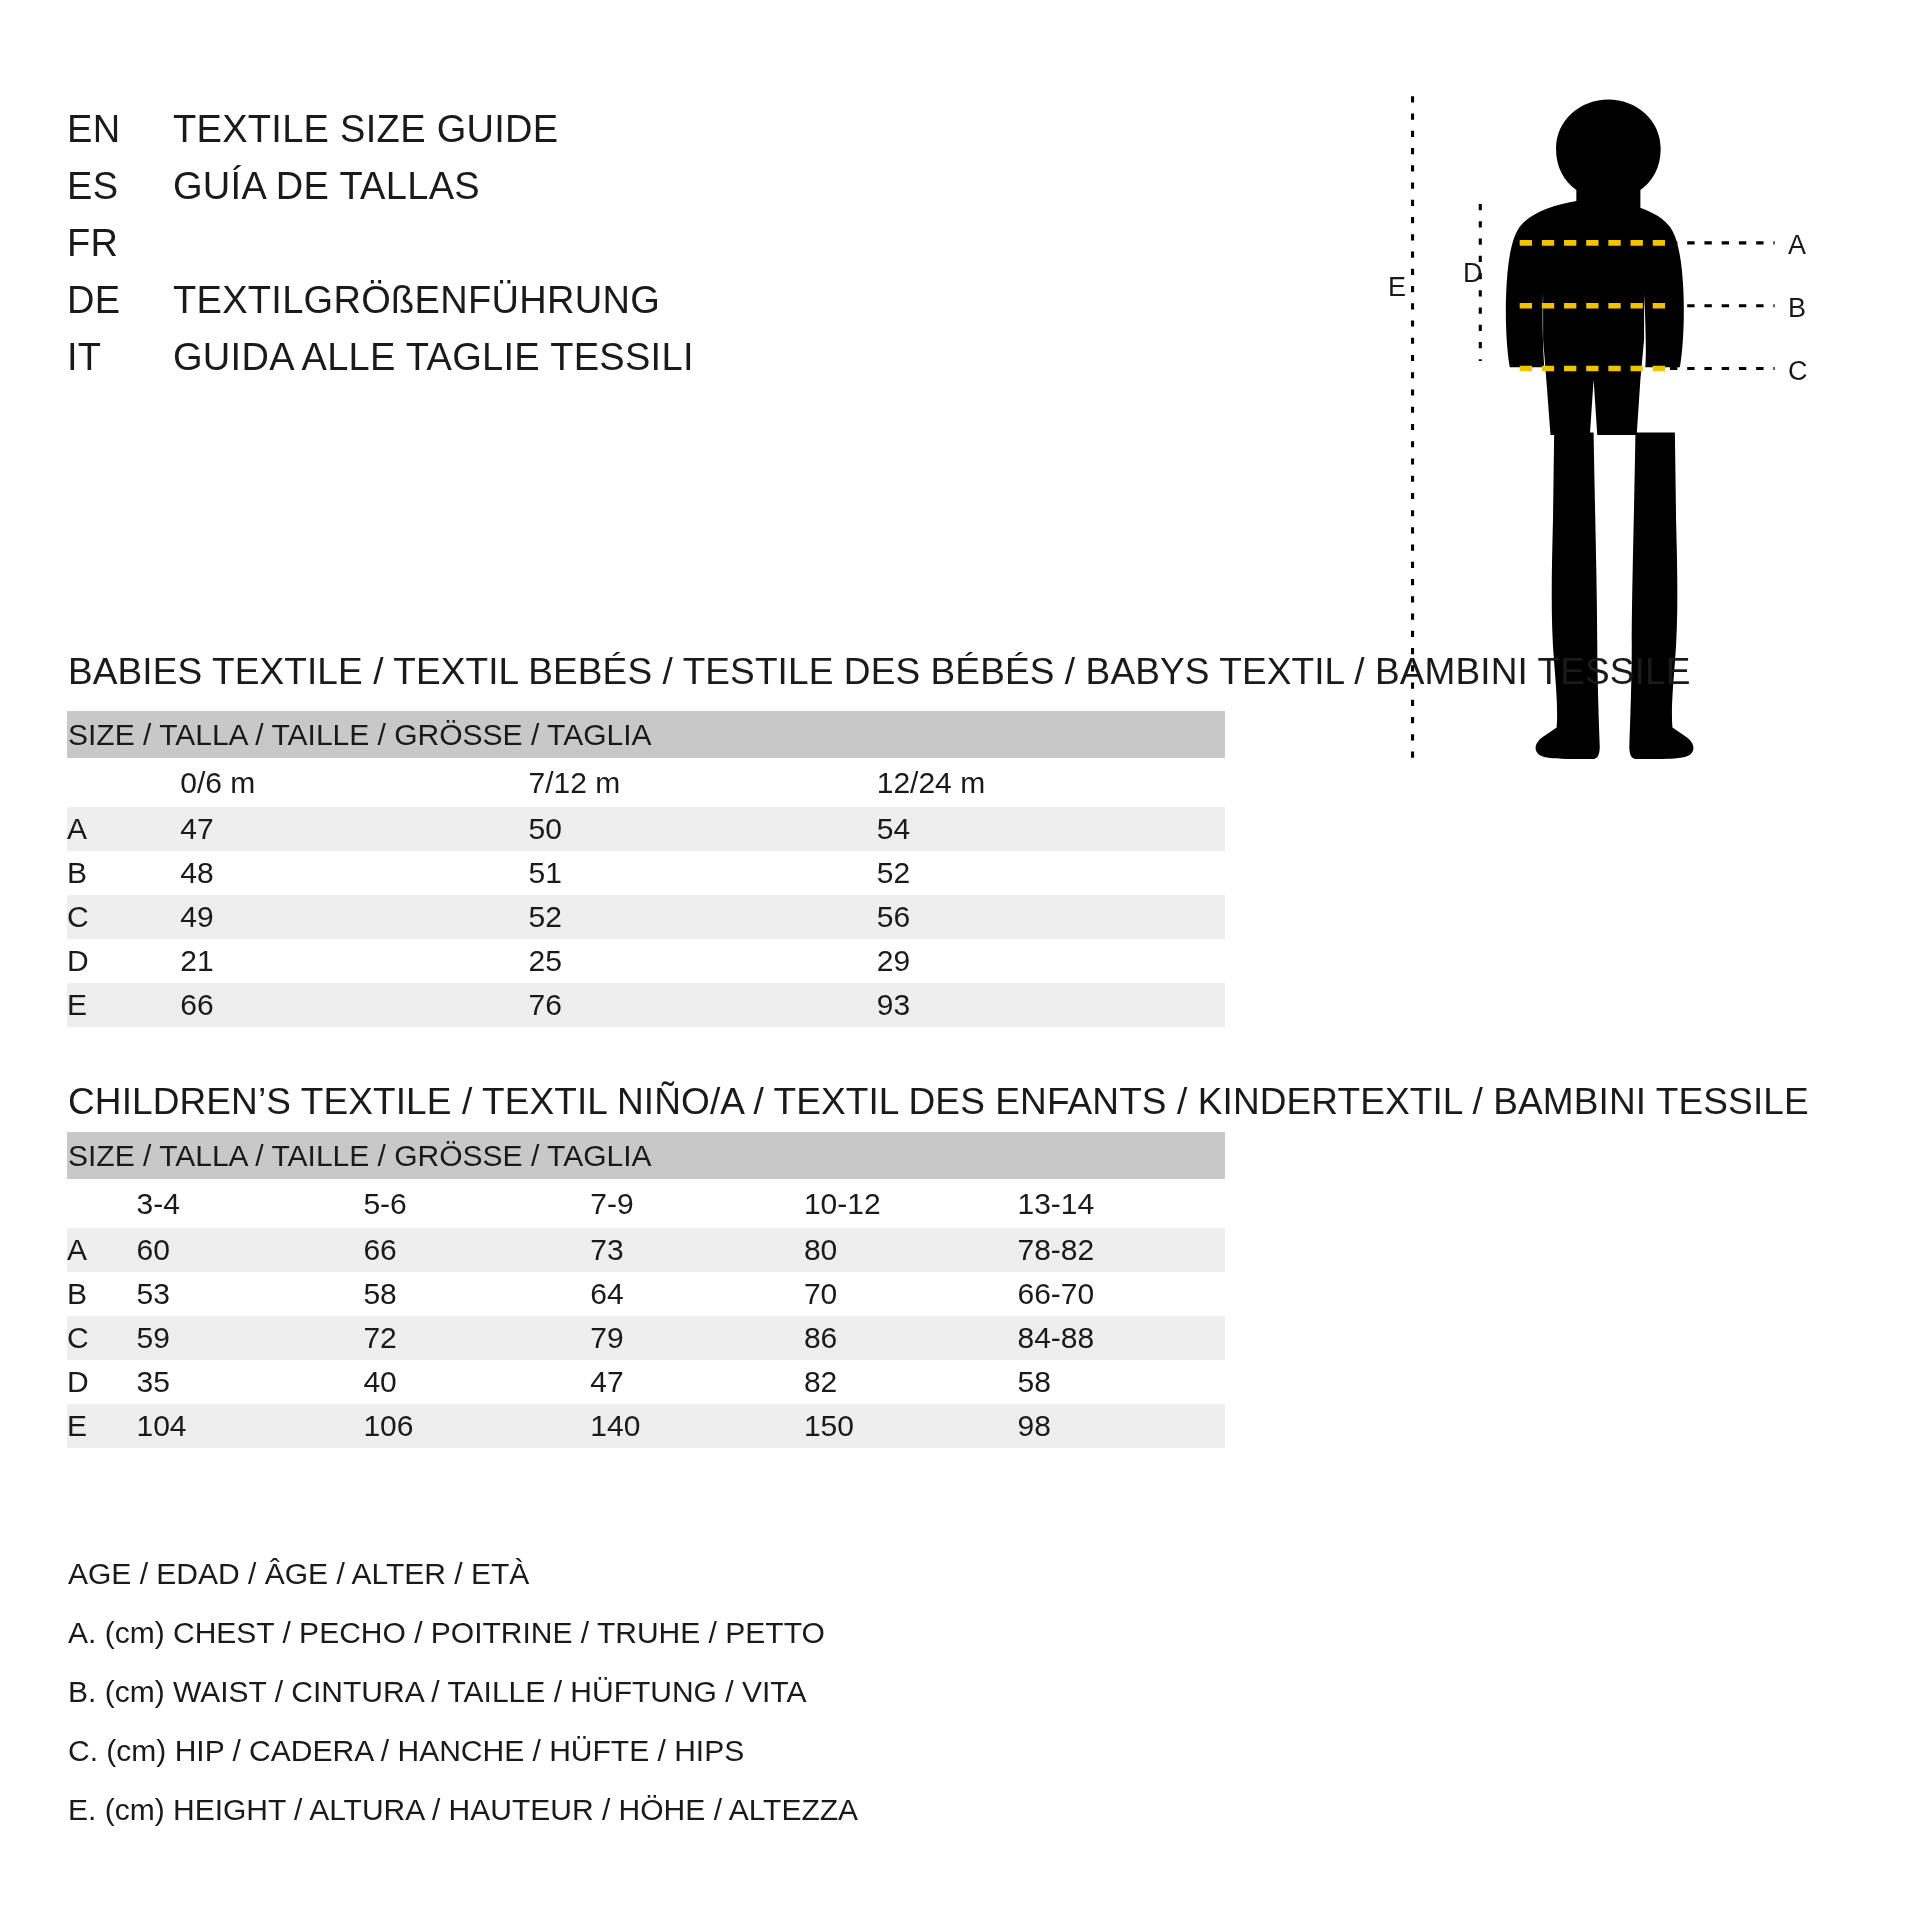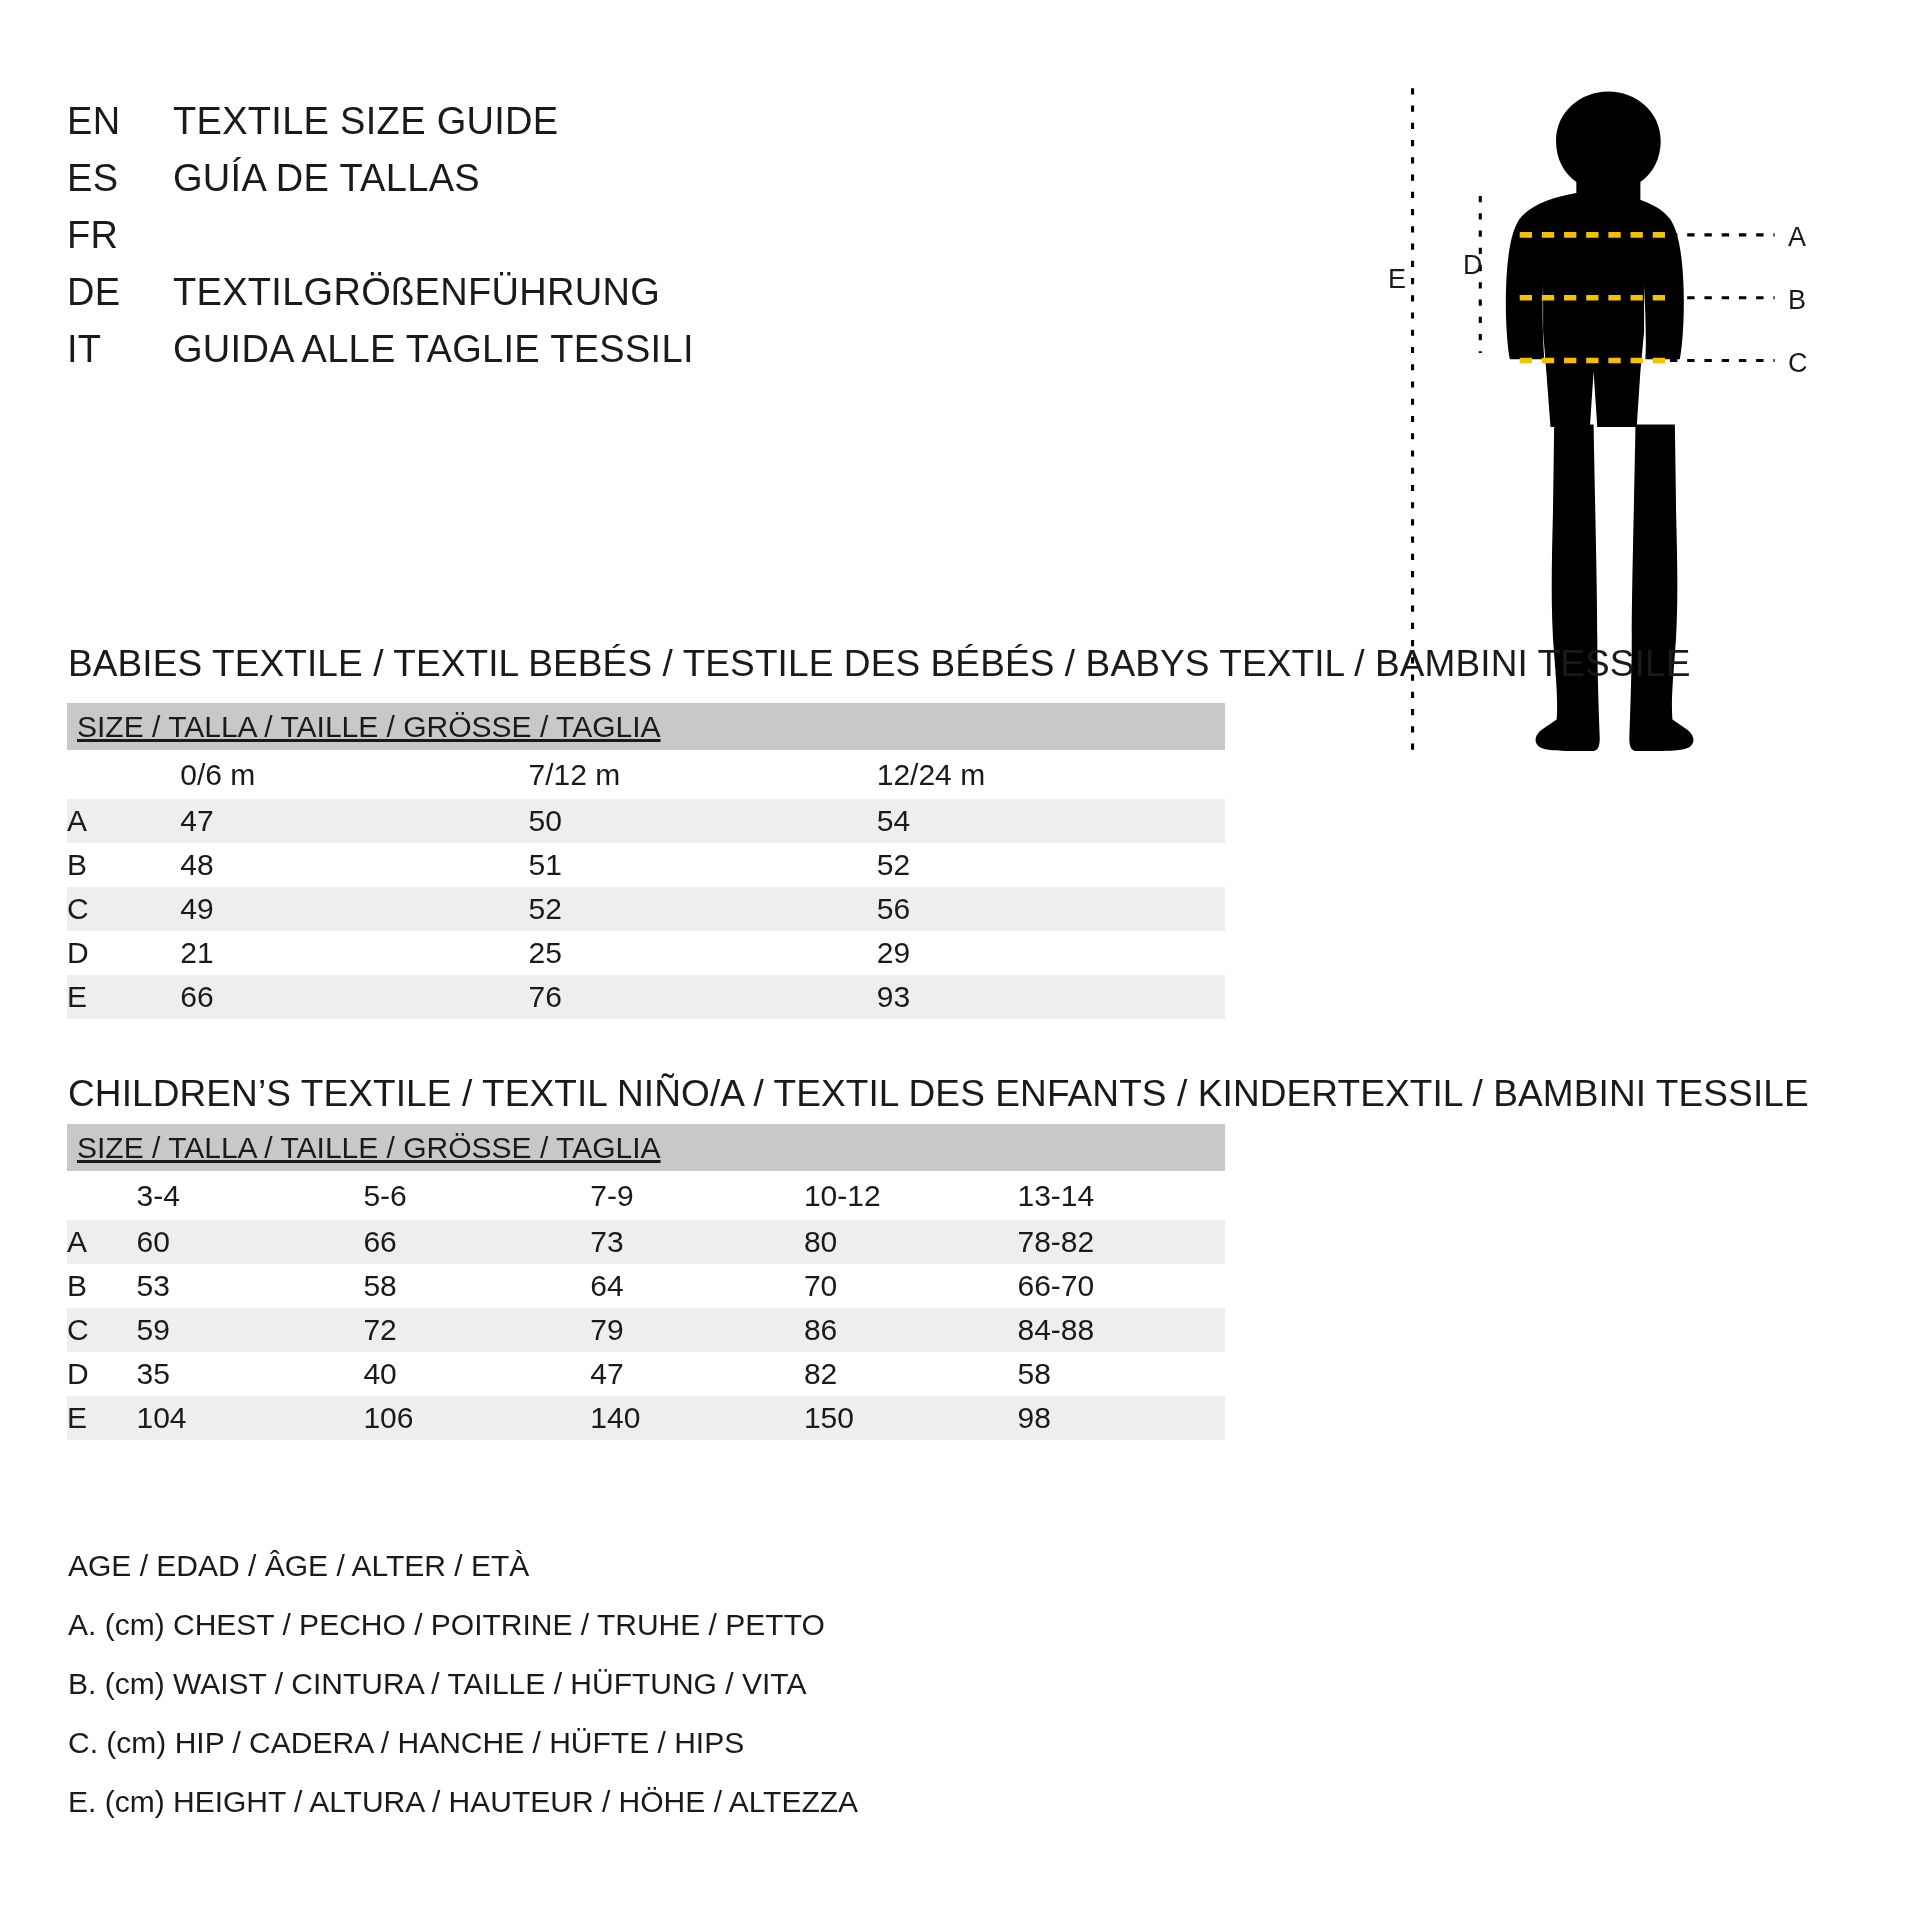--- a/index.html
+++ b/index.html
@@ -10,21 +10,21 @@
   body {
     width: 1926px;
     height: 1926px;
     font-family: "Liberation Sans", sans-serif;
     color: #1a1a1a;
     position: relative;
     overflow: hidden;
   }
   .page {
     position: absolute;
-    left: 0; top: 8px;
+    left: 0; top: 16px;
     width: 1926px;
     height: 1462px;
   }
 
   
   .lang-block {
     position: absolute;
     left: 67px;
     top: 92px;
     width: 986px;
@@ -83,22 +83,21 @@
     padding: 0;
     font-weight: normal;
     text-align: left;
     height: 44px;
     vertical-align: middle;
   }
   .hdr-row th {
     background: #c8c8c8;
     font-size: 30px;
     height: 47px;
-    padding-left: 10px;
-    text-decoration: underline;
+    padding-left: 1px;
   }
   .row-label {
     width: 68px;
     padding-left: 8.6px;
   }
   .col-v {
     width: 209px;
   }
   .band-grey td {
     background: #eeeeee;

